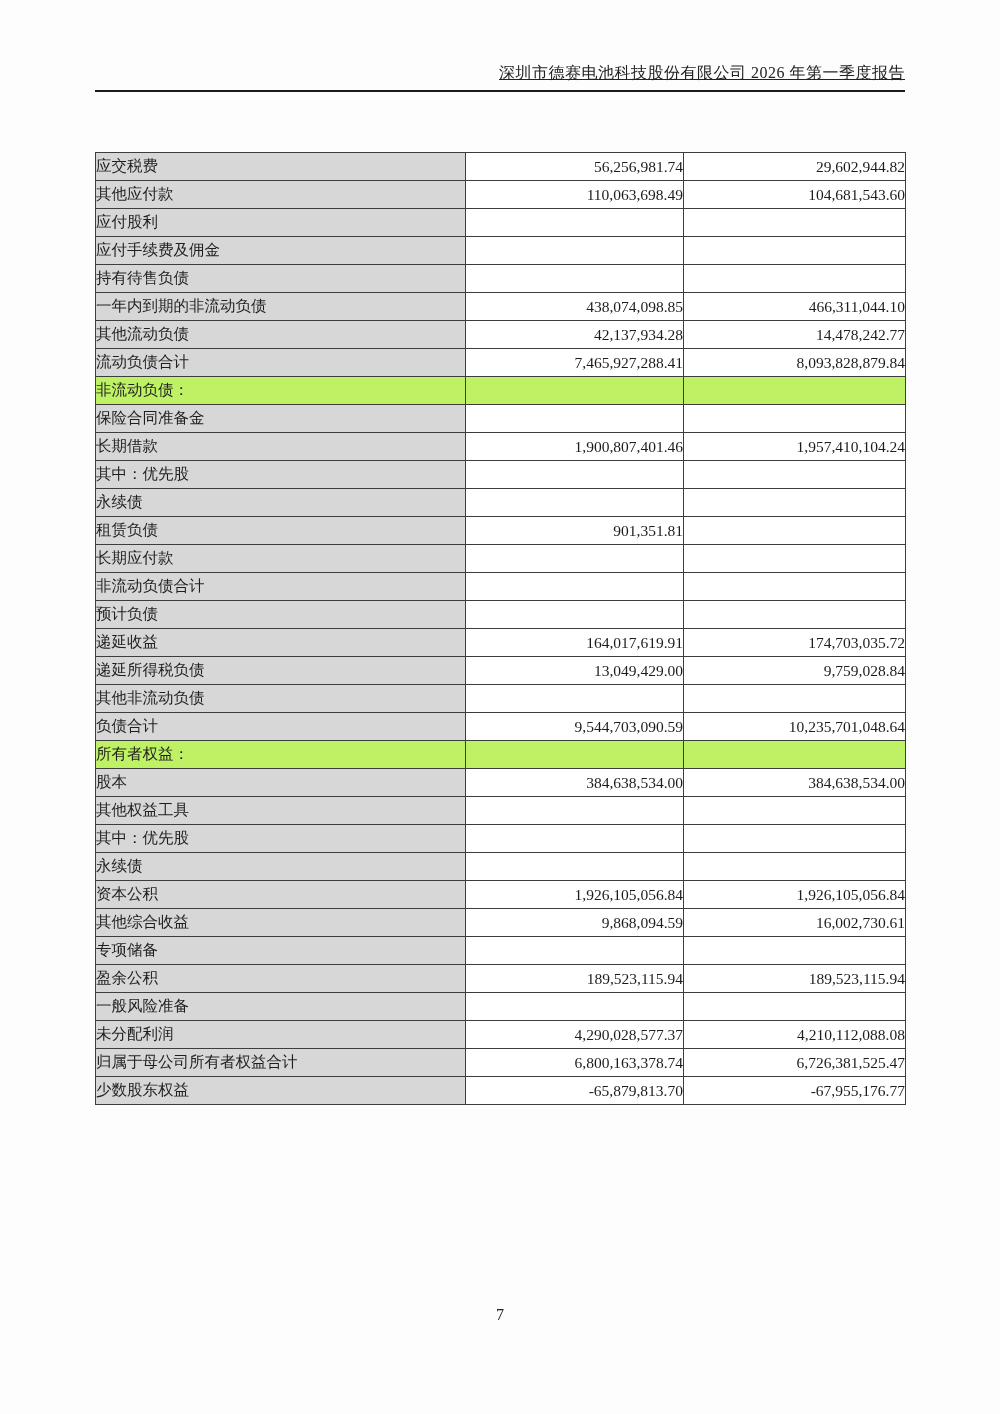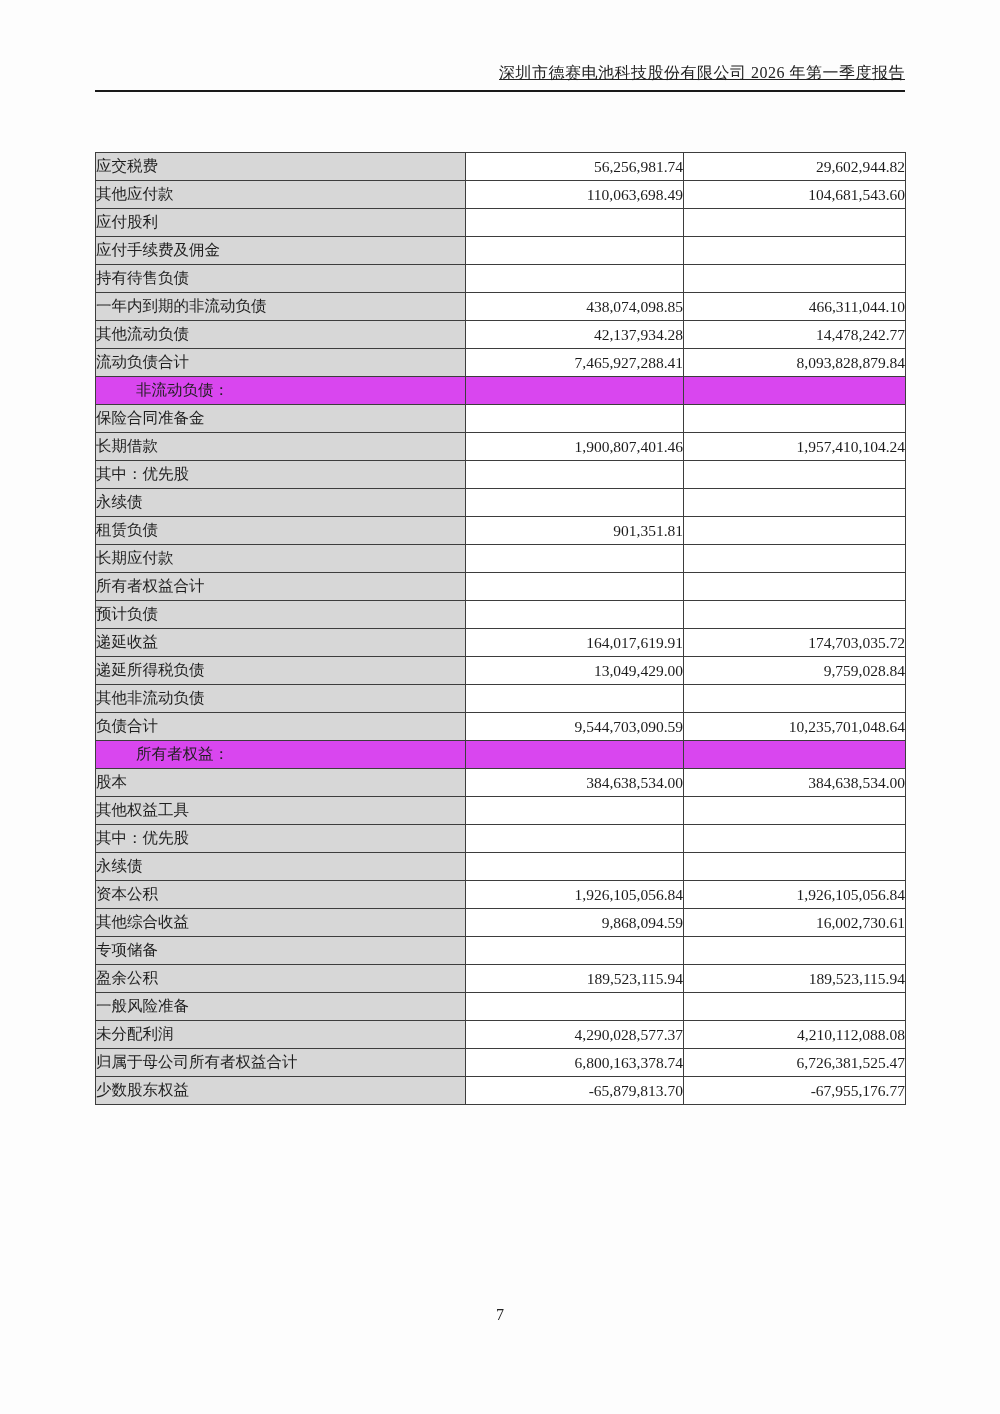--- a/index.html
+++ b/index.html
@@ -45,21 +45,21 @@
     border: 1px solid #3d3d3d;
     height: 28px;
     font-size: 15.5px;
     vertical-align: middle;
     padding: 0;
     overflow: hidden;
     white-space: nowrap;
   }
   td.label { background: #d7d7d7; color: #1f1f1f; }
   td.val   { text-align: right; padding-right: 8px; background: #ffffff; font-size: 15px; }
-  tr.section td { background: #d946ef; padding-left: 40px; }
+  tr.section td { background: #bef264; }
   .ind-0 { padding-left: 8px; }
   .ind-1 { padding-left: 26px; }
   .ind-2 { padding-left: 42px; }
   .ind-3 { padding-left: 88px; }
   .page-number {
     position: absolute;
     top: 1306px; left: 0;
     width: 1000px;
     text-align: center;
     font-size: 16px;
@@ -151,21 +151,21 @@
           <td class="label ind-1">租赁负债</td>
           <td class="val">901,351.81</td>
           <td class="val"></td>
         </tr>
         <tr>
           <td class="label ind-1">长期应付款</td>
           <td class="val"></td>
           <td class="val"></td>
         </tr>
         <tr>
-          <td class="label ind-1">所有者权益合计</td>
+          <td class="label ind-1">非流动负债合计</td>
           <td class="val"></td>
           <td class="val"></td>
         </tr>
         <tr>
           <td class="label ind-1">预计负债</td>
           <td class="val"></td>
           <td class="val"></td>
         </tr>
         <tr>
           <td class="label ind-1">递延收益</td>

